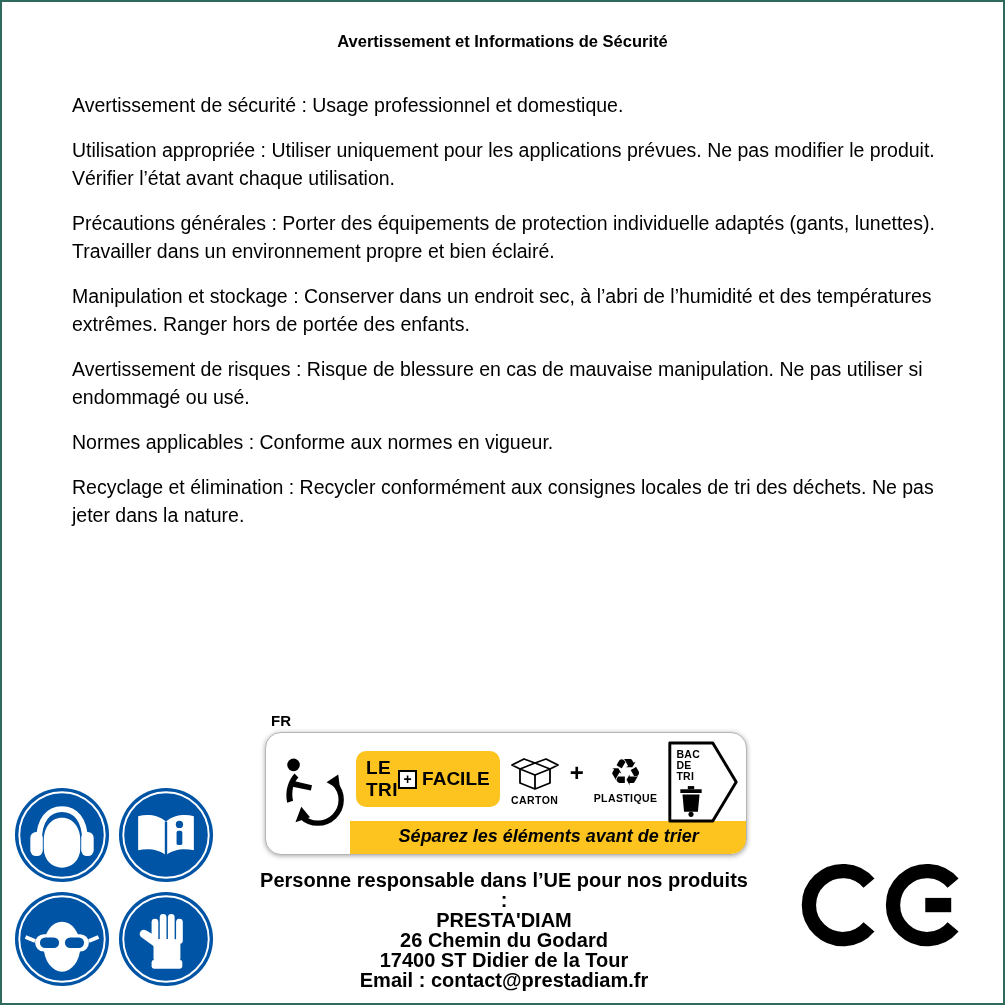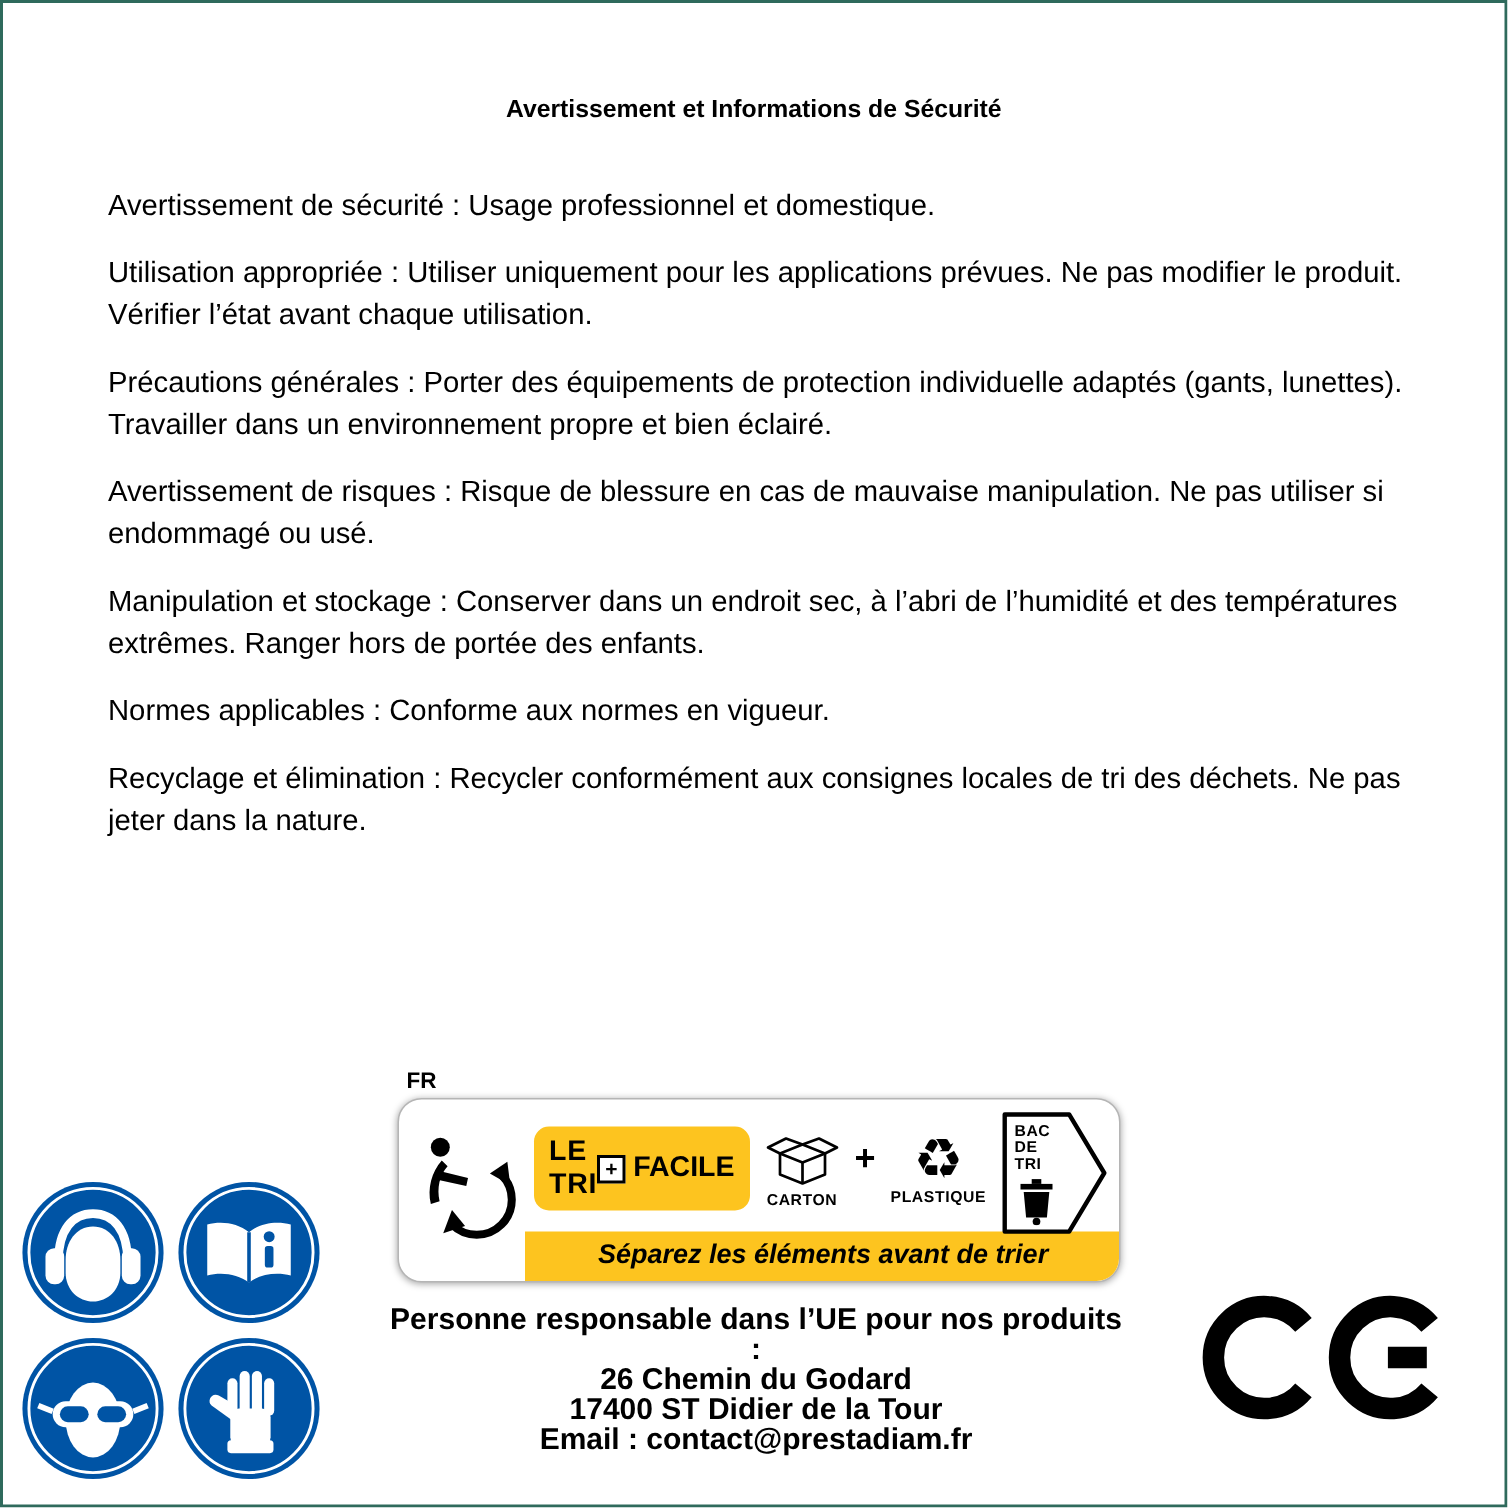--- a/index.html
+++ b/index.html
@@ -8,21 +8,21 @@
     width:1005px; height:1005px;
     font-family:"Liberation Sans", sans-serif;
     color:#000;
   }
   .page {
     position:relative; width:1005px; height:1005px;
     background:#fff; border:2px solid #2f6a5c; overflow:hidden;
   }
   .title {
     text-align:center; font-size:16.5px; font-weight:bold;
-    padding-top:30px; color:#000;margin-top:32px;
+    padding-top:30px; color:#000;
   }
   .body-text { margin:40px 66px 0 70px; font-size:19.5px; }
   .body-text p { line-height:28px; margin-bottom:17px; }
 
   
   .pictos {
     position:absolute; left:12px; bottom:16px;
     display:grid; grid-template-columns:repeat(2,96px); gap:8px;
   }
   .picto { width:96px; height:96px; display:block; }
@@ -78,22 +78,22 @@
 <body>
 
 <div class="page">
 
   <h1 class="title">Avertissement et Informations de Sécurité</h1>
 
   <div class="body-text">
     <p>Avertissement de sécurité : Usage professionnel et domestique.</p>
     <p>Utilisation appropriée : Utiliser uniquement pour les applications prévues. Ne pas modifier le produit. Vérifier l’état avant chaque utilisation.</p>
     <p>Précautions générales : Porter des équipements de protection individuelle adaptés (gants, lunettes). Travailler dans un environnement propre et bien éclairé.</p>
+    <p>Manipulation et stockage : Conserver dans un endroit sec, à l’abri de l’humidité et des températures extrêmes. Ranger hors de portée des enfants.</p>
     <p>Avertissement de risques : Risque de blessure en cas de mauvaise manipulation. Ne pas utiliser si endommagé ou usé.</p>
-    <p>Manipulation et stockage : Conserver dans un endroit sec, à l’abri de l’humidité et des températures extrêmes. Ranger hors de portée des enfants.</p>
     <p>Normes applicables : Conforme aux normes en vigueur.</p>
     <p>Recyclage et élimination : Recycler conformément aux consignes locales de tri des déchets. Ne pas jeter dans la nature.</p>
   </div>
 
   <div class="pictos">
     <svg class="picto" viewBox="0 0 100 100">
       <circle cx="50" cy="50" r="49" fill="#0054a5"></circle>
       <circle cx="50" cy="50" r="44.5" fill="none" stroke="#fff" stroke-width="2"></circle>
       <path d="M26 56 C26 34 36 23 50 23 C64 23 74 34 74 56" stroke="#fff" stroke-width="6" fill="none"></path>
       <path d="M50 32 C38 32 31 43 31 55 L31 64 C31 76 40 84 50 84 C60 84 69 76 69 64 L69 55 C69 43 62 32 50 32 Z" fill="#fff"></path>
@@ -193,20 +193,21 @@
             </div>
           </div>
         </div>
         <div class="tagline-bar">Séparez les éléments avant de trier</div>
       </div>
     </div>
   </div>
 
   <div class="company">
     <div>Personne responsable dans l’UE pour nos produits :</div>
+    <div>PRESTA'DIAM</div>
     <div>26 Chemin du Godard</div>
     <div>17400 ST Didier de la Tour</div>
     <div>Email : contact@prestadiam.fr</div>
   </div>
 
   <div class="ce-wrap" title="CE">
     <svg width="170" height="95" viewBox="0 0 190 95">
       <path d="M77.1 22.6 A38 38 0 1 0 77.1 71.4" fill="none" stroke="#000" stroke-width="16"></path>
       <path d="M171.1 22.6 A38 38 0 1 0 171.1 71.4" fill="none" stroke="#000" stroke-width="16"></path>
       <path d="M140 47 H169" stroke="#000" stroke-width="16"></path>

